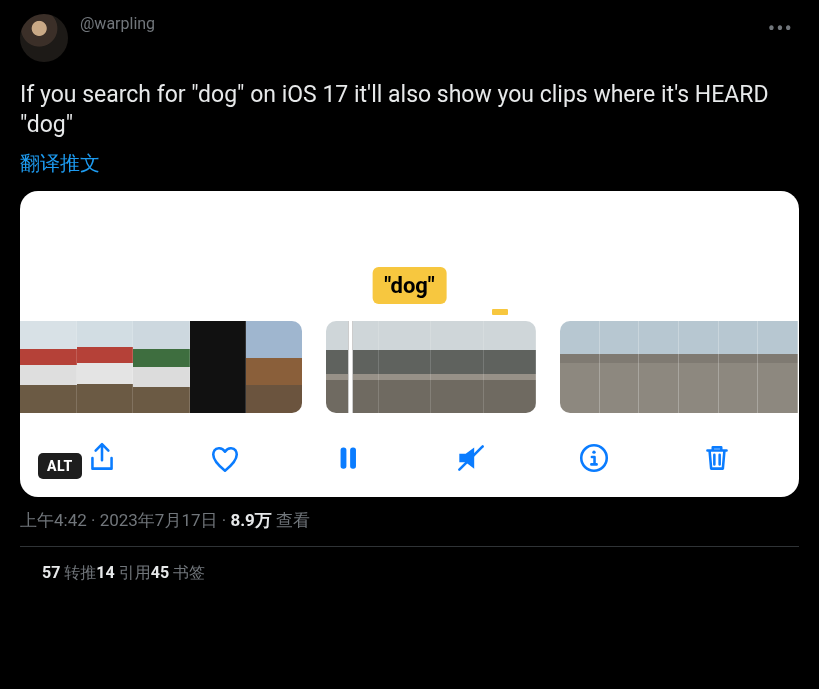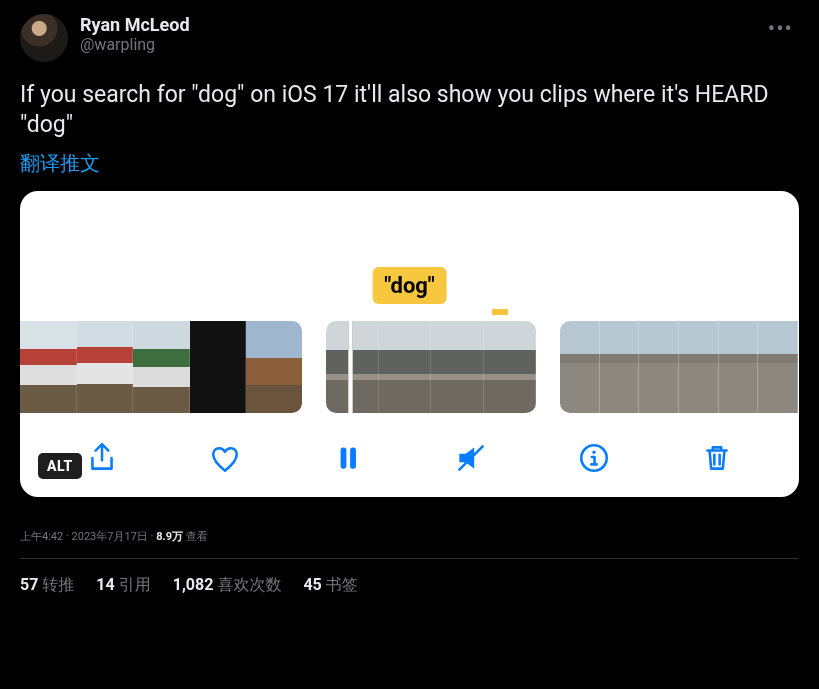--- a/index.html
+++ b/index.html
@@ -156,49 +156,48 @@
     bottom: 18px;
     background: #1e1e1e;
     color: #fff;
     font-size: 14px;
     font-weight: 800;
     padding: 5px 9px;
     border-radius: 5px;
     letter-spacing: 0.5px;
   }
   .meta {
-    margin-top: 32px;
-    color: #71767b;
-    font-size: 11px;
+    margin-top: 12px;
+    color: #71767b;
+    font-size: 17px;
   }
   .meta b { color: #e7e9ea; font-weight: 700; }
   .divider {
     border: none;
     border-top: 1px solid #2f3336;
     margin-top: 14px;
   }
   .stats {
     display: flex;
-    gap: 22px;
     padding: 16px 0 0 0;
     font-size: 16px;
     color: #71767b;
+    margin-left: 22px;
   }
   .stats b { color: #e7e9ea; font-weight: 700; margin-right: 4px; }
   .stat { cursor: pointer; }
 </style>
 </head>
 <body>
 
 <div class="tweet">
 
   <div class="header">
     <div class="avatar"></div>
     <div class="name-block">
-      <div class="display-name">Ryan McLeod</div>
       <div class="handle">@warpling</div>
     </div>
     <div class="more-btn">•••</div>
   </div>
 
   <div class="tweet-text">If you search for "dog" on iOS 17 it'll also show you clips where it's HEARD "dog"</div>
 
   <div class="translate">翻译推文</div>
 
   <div class="media-card">
@@ -282,20 +281,17 @@
   <hr class="divider">
 
   <div class="stats">
     <span class="stat">
       <b>57</b><span>转推</span>
     </span>
     <span class="stat">
       <b>14</b><span>引用</span>
     </span>
     <span class="stat">
-      <b>1,082</b><span>喜欢次数</span>
-    </span>
-    <span class="stat">
       <b>45</b><span>书签</span>
     </span>
   </div>
 
 </div>
 
 </body></html>

